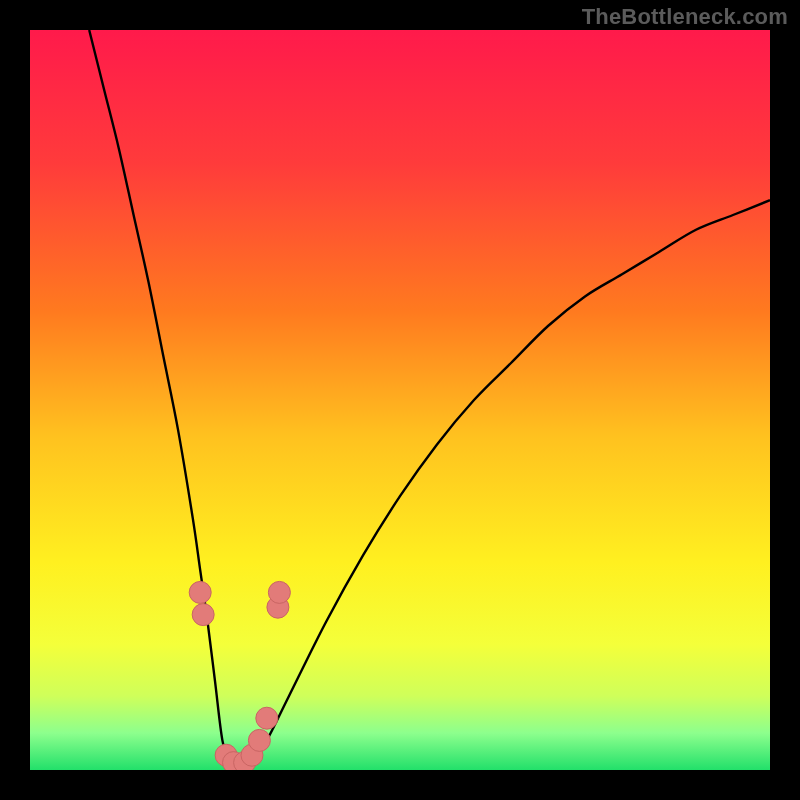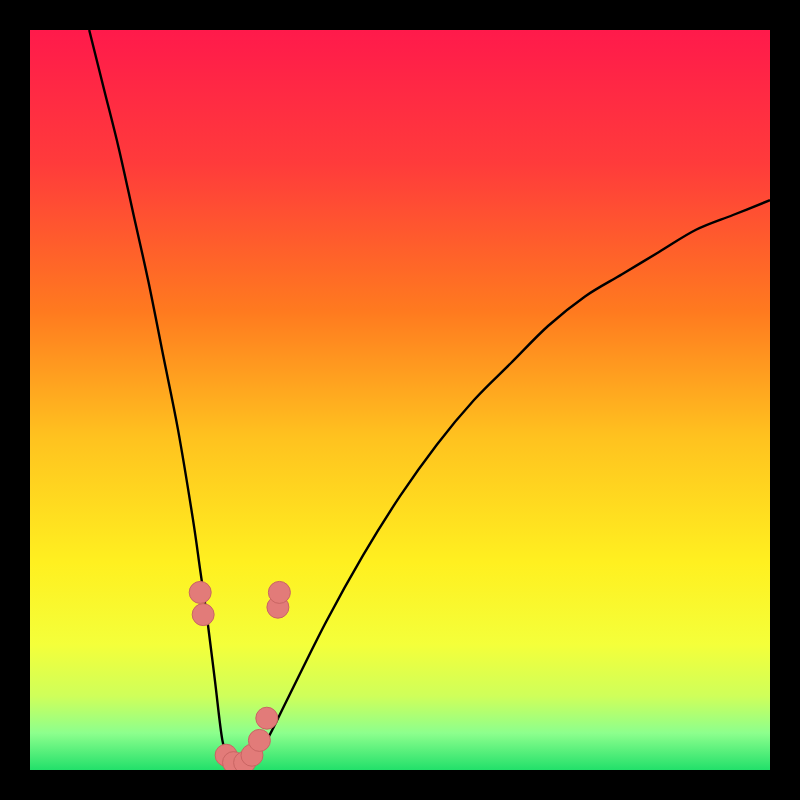--- a/index.html
+++ b/index.html
@@ -61,13 +61,14 @@
         <circle cx="196.10" cy="725.20" r="11" fill="#e27b79" stroke="#c96563" stroke-width="1"></circle>
         <circle cx="203.50" cy="732.60" r="11" fill="#e27b79" stroke="#c96563" stroke-width="1"></circle>
         <circle cx="214.60" cy="732.60" r="11" fill="#e27b79" stroke="#c96563" stroke-width="1"></circle>
         <circle cx="222.00" cy="725.20" r="11" fill="#e27b79" stroke="#c96563" stroke-width="1"></circle>
         <circle cx="229.40" cy="710.40" r="11" fill="#e27b79" stroke="#c96563" stroke-width="1"></circle>
         <circle cx="236.80" cy="688.20" r="11" fill="#e27b79" stroke="#c96563" stroke-width="1"></circle>
         <circle cx="247.90" cy="577.20" r="11" fill="#e27b79" stroke="#c96563" stroke-width="1"></circle>
         <circle cx="249.38" cy="562.40" r="11" fill="#e27b79" stroke="#c96563" stroke-width="1"></circle>
       </g>
   </svg>
+  <div class="watermark">TheBottleneck.com</div>
 </div>
 
 </body></html>

